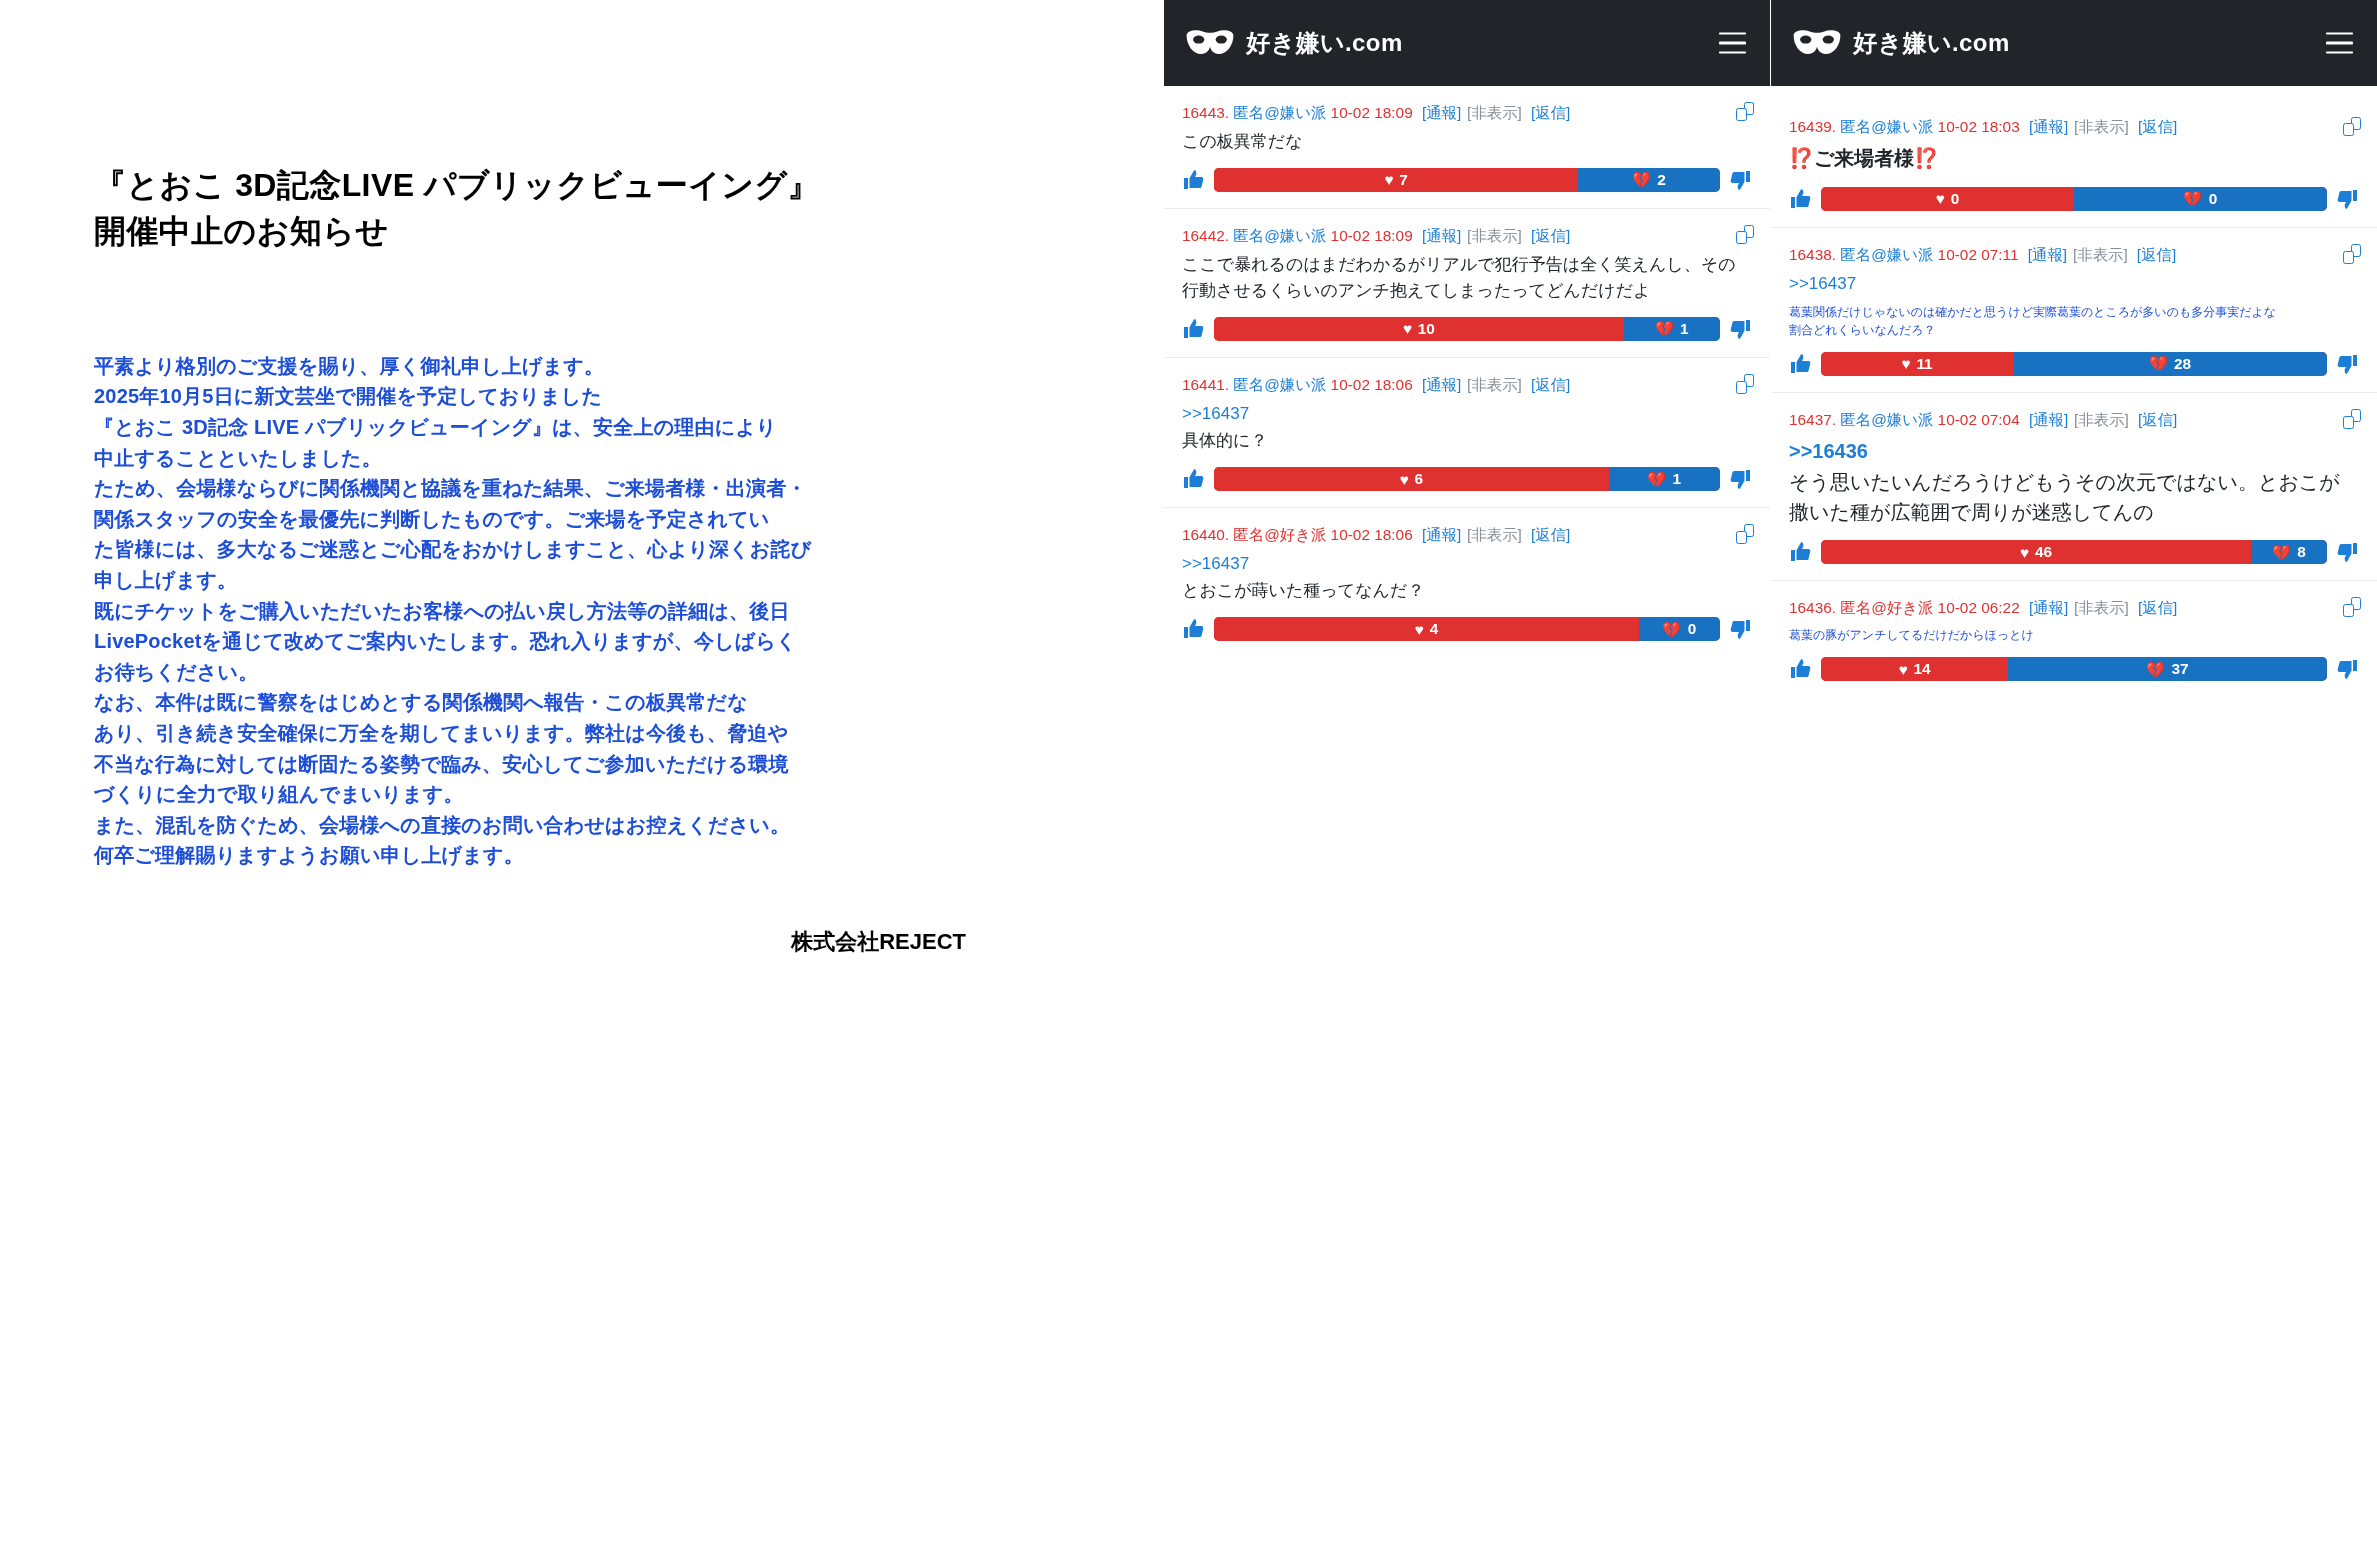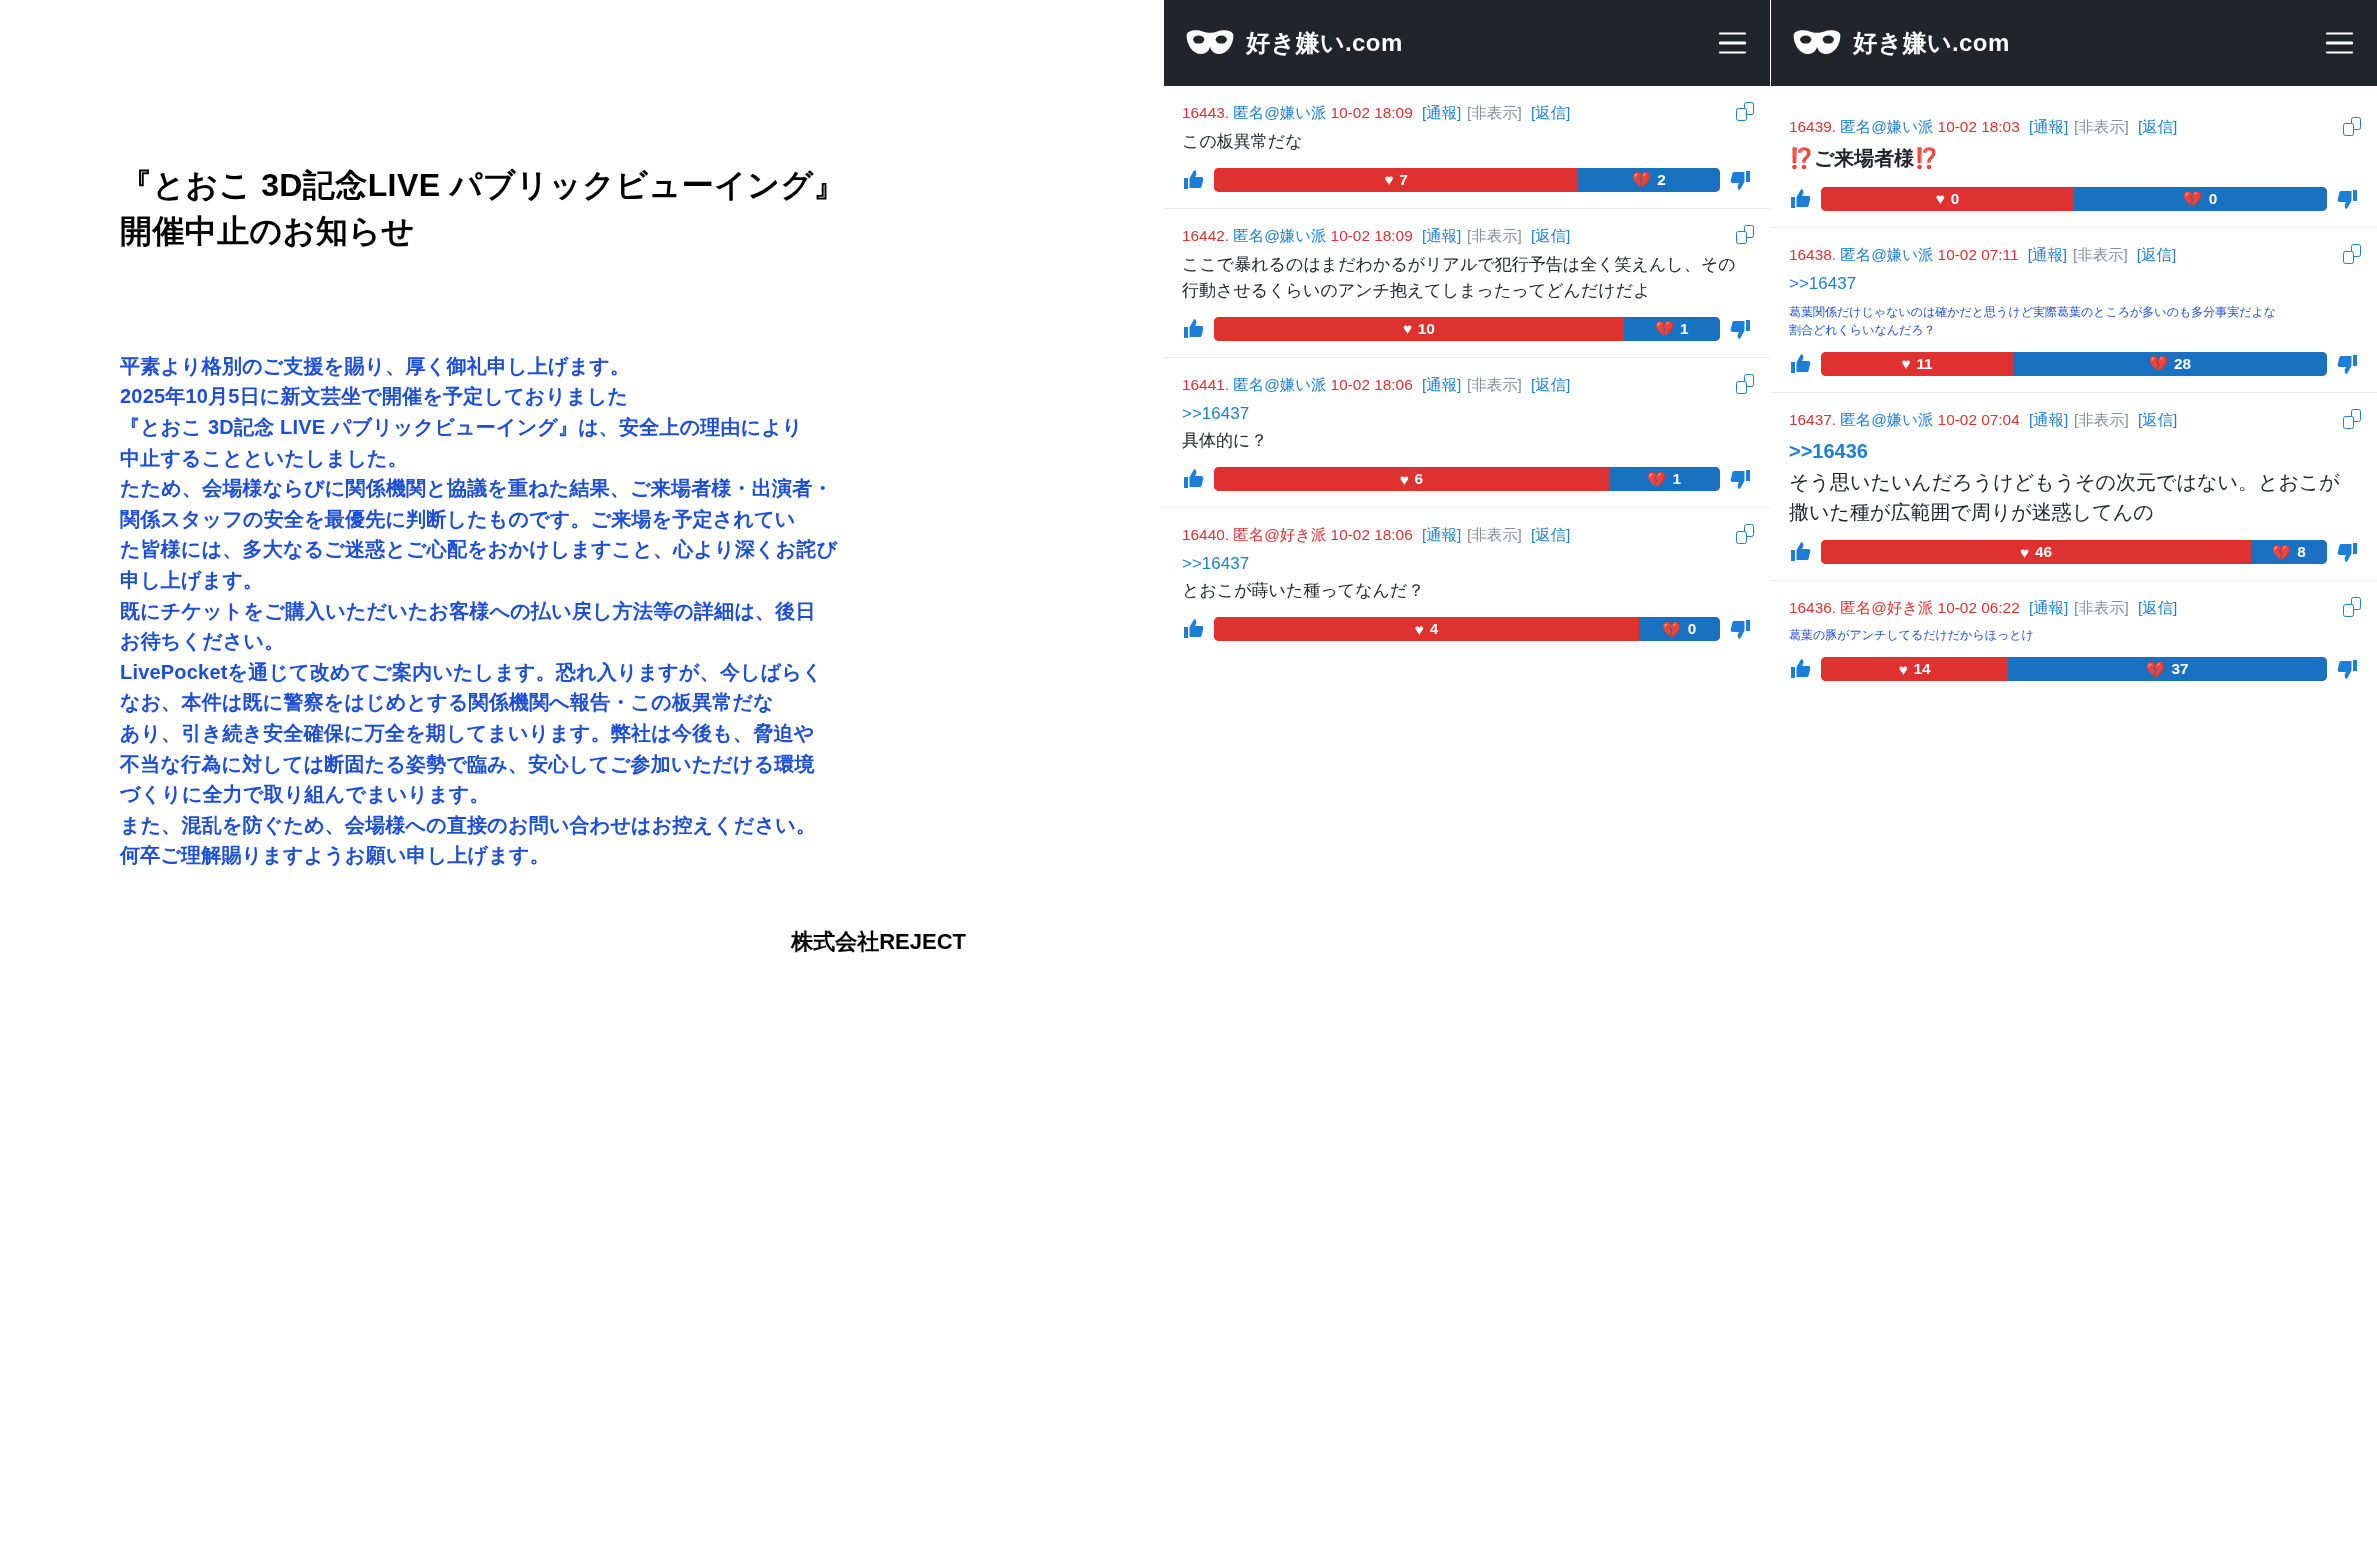--- a/index.html
+++ b/index.html
@@ -18,21 +18,21 @@
   
   #announcement {
     position: absolute;
     left: 0;
     top: 0;
     width: 1164px;
     height: 1553px;
     background: #ffffff;
   }
   #announcement .doc-inner {
-    padding: 162px 137px 0 120px;
+    padding: 162px 137px 0 94px;
   }
   #announcement .doc-title {
     font-size: 32px;
     font-weight: bold;
     line-height: 1.45;
     color: #000000;
     letter-spacing: 0.4px;
     margin: 0 0 97px 0;
   }
   #announcement .doc-body p {
@@ -237,22 +237,22 @@
     <div class="doc-body">
         <p>平素より格別のご支援を賜り、厚く御礼申し上げます。</p>
         <p>2025年10月5日に新文芸坐で開催を予定しておりました</p>
         <p>『とおこ 3D記念 LIVE パブリックビューイング』は、安全上の理由により</p>
         <p>中止することといたしました。</p>
         <p>たため、会場様ならびに関係機関と協議を重ねた結果、ご来場者様・出演者・</p>
         <p>関係スタッフの安全を最優先に判断したものです。ご来場を予定されてい</p>
         <p>た皆様には、多大なるご迷惑とご心配をおかけしますこと、心より深くお詫び</p>
         <p>申し上げます。</p>
         <p>既にチケットをご購入いただいたお客様への払い戻し方法等の詳細は、後日</p>
+        <p>LivePocketを通じて改めてご案内いたします。恐れ入りますが、今しばらく</p>
         <p>お待ちください。</p>
-        <p>LivePocketを通じて改めてご案内いたします。恐れ入りますが、今しばらく</p>
         <p>なお、本件は既に警察をはじめとする関係機関へ報告・この板異常だな</p>
         <p>あり、引き続き安全確保に万全を期してまいります。弊社は今後も、脅迫や</p>
         <p>不当な行為に対しては断固たる姿勢で臨み、安心してご参加いただける環境</p>
         <p>づくりに全力で取り組んでまいります。</p>
         <p>また、混乱を防ぐため、会場様への直接のお問い合わせはお控えください。</p>
         <p>何卒ご理解賜りますようお願い申し上げます。</p>
       </div>
     <div class="doc-signature">株式会社REJECT</div>
   </div>
 </div>

